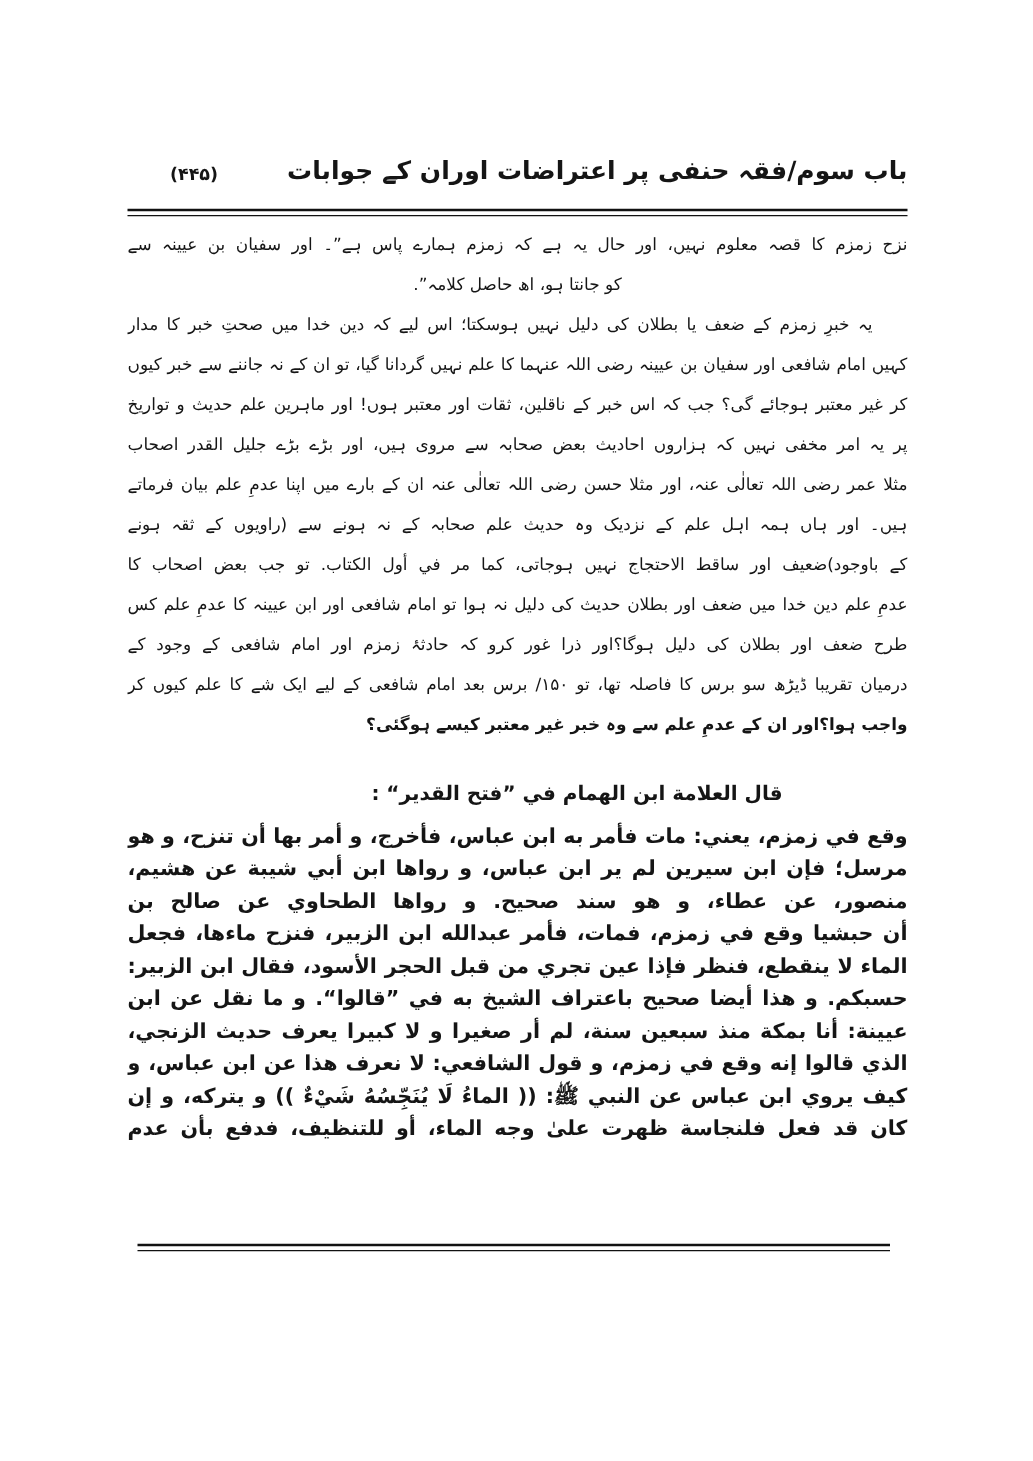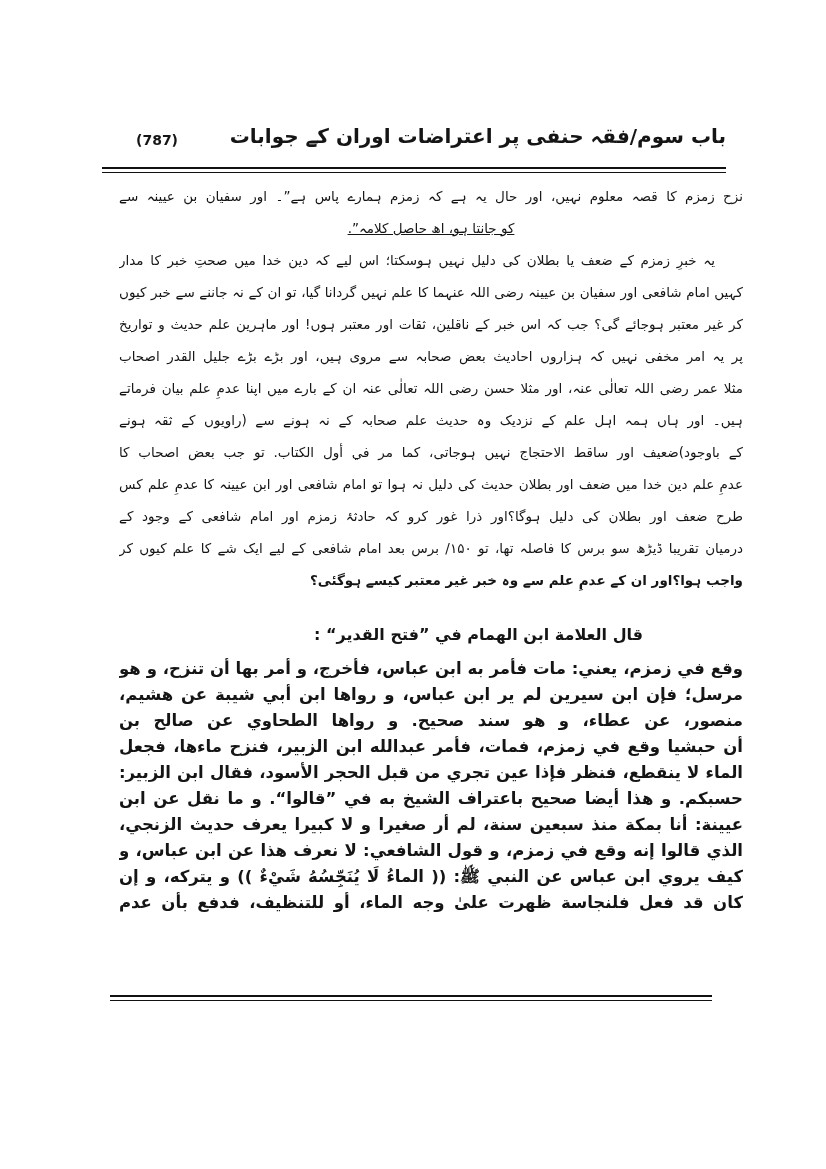--- a/index.html
+++ b/index.html
@@ -20,51 +20,51 @@
   .hdr-title{font-size:20px;font-weight:bold;letter-spacing:0;white-space:nowrap;}
   .hdr-num{font-size:14px;font-weight:bold;direction:ltr;padding-left:34px;white-space:nowrap;}
   .dbl-rule{
     position:absolute;height:3px;
     border-top:2.5px solid #111;border-bottom:1.5px solid #111;
   }
   #rule-top{left:102px;top:167px;width:624px;}
   #rule-bottom{left:110px;top:995px;width:602px;}
   
   #col{
-    position:absolute;left:119px;top:180px;width:624px;
+    position:absolute;left:102px;top:180px;width:624px;
     direction:rtl;
   }
   .ul{
     font-size:13.5px;line-height:32px;height:32px;
     text-align:justify;text-align-last:justify;
     overflow:hidden;white-space:normal;
   }
   .ul.indent{padding-right:28px;}
-  .ul.center{text-align:left;text-align-last:center;text-decoration:underline;}
+  .ul.center{text-align:left;text-align-last:center;}
   .ul.endline{text-align:left;text-align-last:right;font-weight:bold;}
   .qaal{
     font-size:16px;font-weight:bold;line-height:30px;
     margin:24px 0 6px;padding-right:100px;
     text-align:right;white-space:nowrap;overflow:hidden;
   }
   .al{
     font-size:16.5px;font-weight:bold;line-height:26px;height:26px;
     text-align:justify;text-align-last:justify;
     overflow:hidden;
   }
   .al.indent{padding-right:22px;}
 </style>
 </head>
 <body>
 
 <div id="page">
 
   <div id="hdr">
     <div class="hdr-title">باب سوم/فقہ حنفی پر اعتراضات اوران کے جوابات</div>
-    <div class="hdr-num">(787)</div>
+    <div class="hdr-num">(۴۴۵)</div>
   </div>
 
   <div id="rule-top" class="dbl-rule"></div>
 
   <div id="col">
 
     <div class="ul">نزح زمزم کا قصہ معلوم نہیں، اور حال یہ ہے کہ زمزم ہمارے پاس ہے”۔ اور سفیان بن عیینہ سے</div>
     <div class="ul center">کو جانتا ہو، اھ حاصل کلامہ”.</div>
 
     <div class="ul indent">یہ خبرِ زمزم کے ضعف یا بطلان کی دلیل نہیں ہوسکتا؛ اس لیے کہ دین خدا میں صحتِ خبر کا مدار</div>

